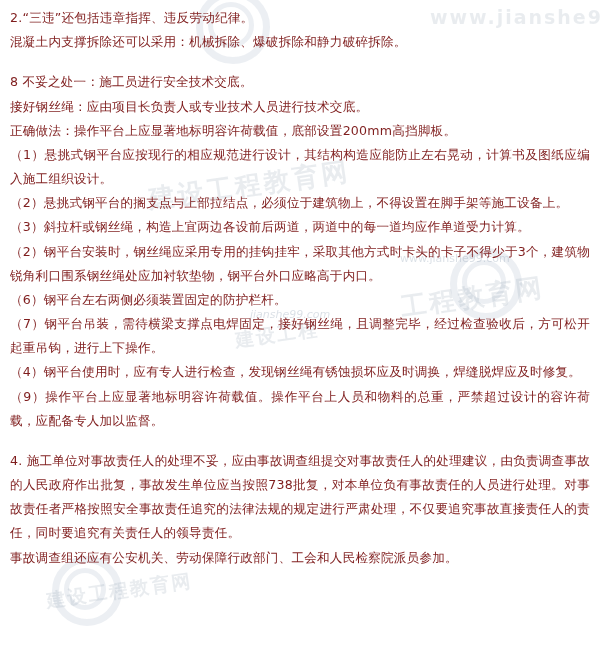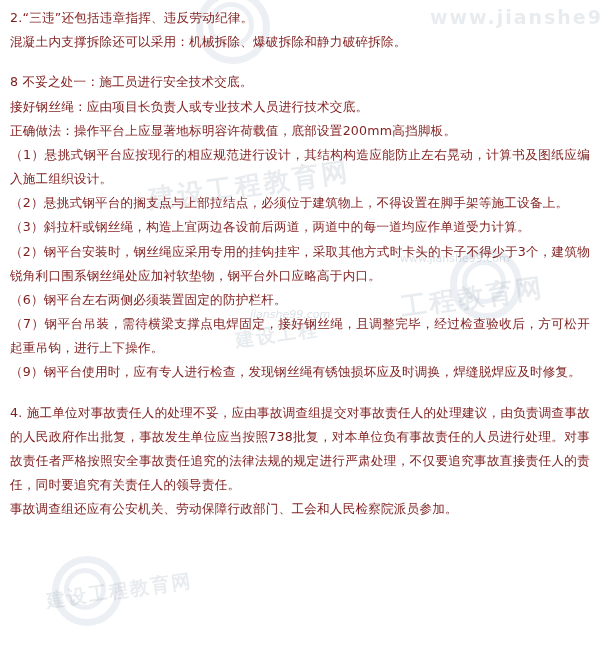--- a/index.html
+++ b/index.html
@@ -101,17 +101,18 @@
   <div class="spacer-md"></div>
   <p class="para">8 不妥之处一：施工员进行安全技术交底。</p>
   <p class="para">接好钢丝绳：应由项目长负责人或专业技术人员进行技术交底。</p>
   <p class="para">正确做法：操作平台上应显著地标明容许荷载值，底部设置200mm高挡脚板。</p>
   <p class="para">（1）悬挑式钢平台应按现行的相应规范进行设计，其结构构造应能防止左右晃动，计算书及图纸应编入施工组织设计。</p>
   <p class="para">（2）悬挑式钢平台的搁支点与上部拉结点，必须位于建筑物上，不得设置在脚手架等施工设备上。</p>
   <p class="para">（3）斜拉杆或钢丝绳，构造上宜两边各设前后两道，两道中的每一道均应作单道受力计算。</p>
   <p class="para">（2）钢平台安装时，钢丝绳应采用专用的挂钩挂牢，采取其他方式时卡头的卡子不得少于3个，建筑物锐角利口围系钢丝绳处应加衬软垫物，钢平台外口应略高于内口。</p>
   <p class="para">（6）钢平台左右两侧必须装置固定的防护栏杆。</p>
   <p class="para">（7）钢平台吊装，需待横梁支撑点电焊固定，接好钢丝绳，且调整完毕，经过检查验收后，方可松开起重吊钩，进行上下操作。</p>
-  <p class="para">（9）钢平台使用时，应有专人进行检查，发现钢丝绳有锈蚀损坏应及时调换，焊缝脱焊应及时修复。</p>
+  <p class="para">（4）钢平台使用时，应有专人进行检查，发现钢丝绳有锈蚀损坏应及时调换，焊缝脱焊应及时修复。</p>
+  <p class="para">（9）操作平台上应显著地标明容许荷载值。操作平台上人员和物料的总重，严禁超过设计的容许荷载，应配备专人加以监督。</p>
   <div class="spacer-md"></div>
   <p class="para">4. 施工单位对事故责任人的处理不妥，应由事故调查组提交对事故责任人的处理建议，由负责调查事故的人民政府作出批复，事故发生单位应当按照738批复，对本单位负有事故责任的人员进行处理。对事故责任者严格按照安全事故责任追究的法律法规的规定进行严肃处理，不仅要追究事故直接责任人的责任，同时要追究有关责任人的领导责任。</p>
   <p class="para">事故调查组还应有公安机关、劳动保障行政部门、工会和人民检察院派员参加。</p>
 </div>
 
 </body></html>

